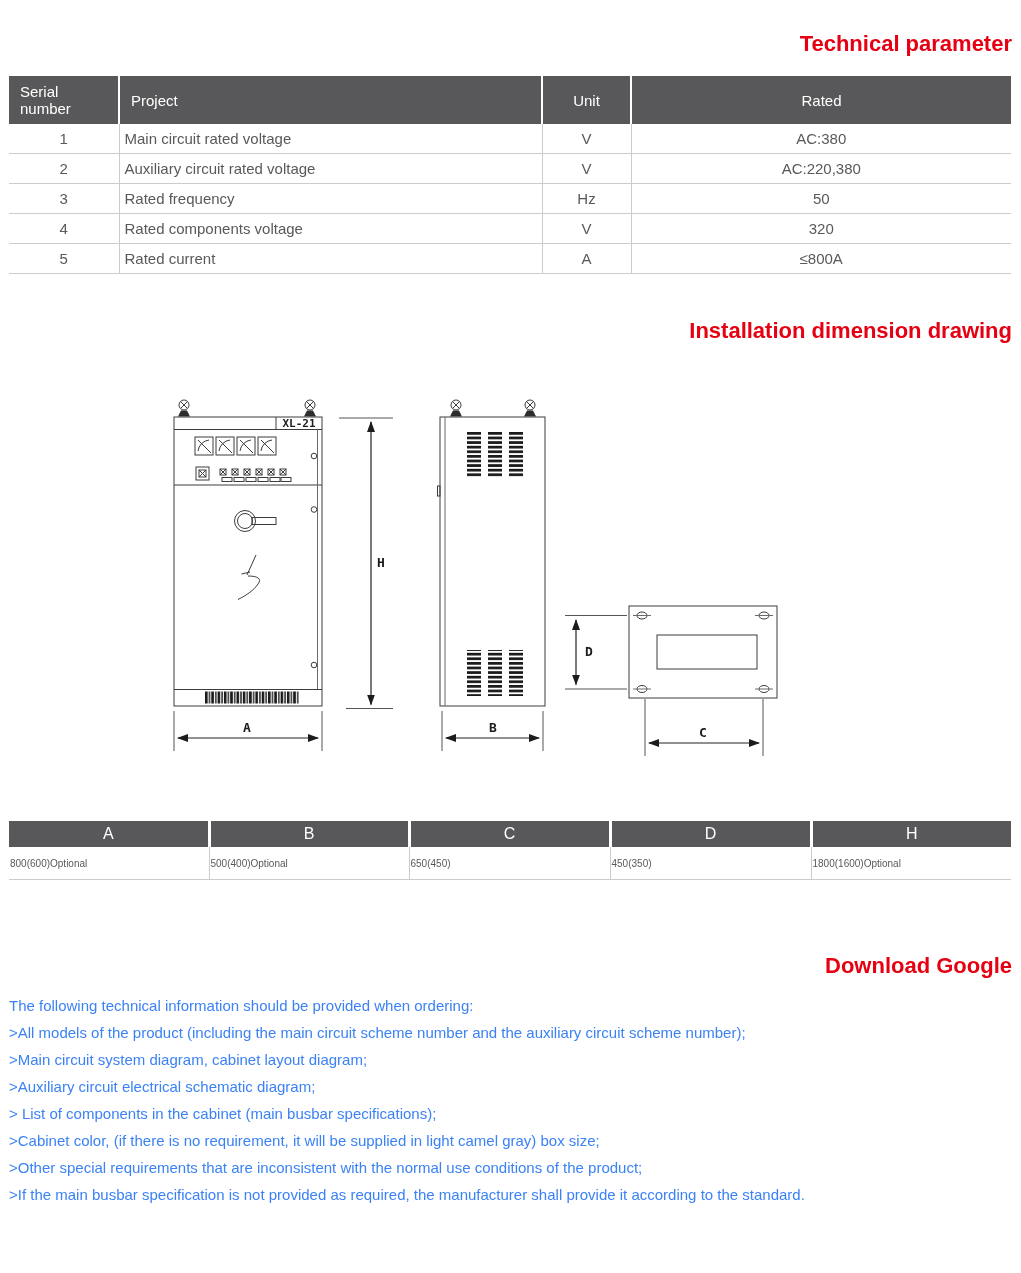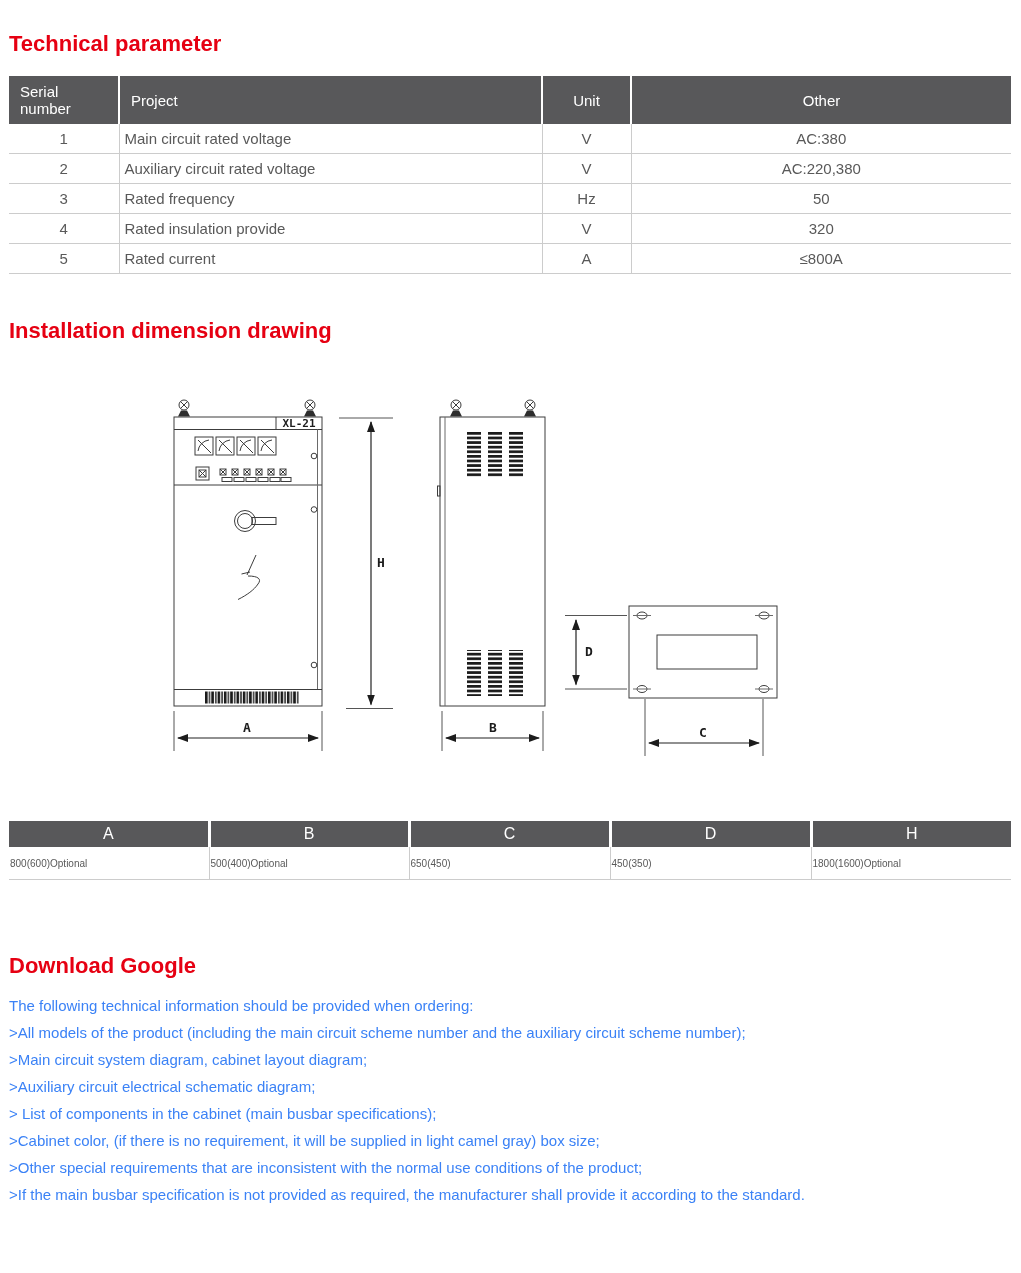--- a/index.html
+++ b/index.html
@@ -1,18 +1,18 @@
 <!DOCTYPE html>
 <html><head>
 <meta charset="utf-8">
 <style>
   html,body{margin:0;padding:0;background:#ffffff;}
   body{width:1021px;min-height:1273px;font-family:"Liberation Sans",sans-serif;}
   .wrap{padding:0 9px;}
-  h2.sec{color:#e60012;font-size:22px;font-weight:bold;margin:0;letter-spacing:0;}
+  h2.sec{color:#e60012;font-size:22px;font-weight:bold;margin:0;letter-spacing:0;text-align:right;}
   #h-tech{padding-top:31px;}
   #h-install{margin-top:44px;}
   #h-download{margin-top:73px;}
 
   
   table.params{border-collapse:collapse;width:1002px;margin-top:19px;table-layout:fixed;}
   table.params th{background:#58585a;color:#ffffff;font-weight:normal;font-size:15px;height:28px;padding:7px;}
   table.params th.l{text-align:left;padding-left:11px;}
   table.params th.sep{border-right:2px solid #ffffff;}
   table.params td{font-size:15px;color:#595959;height:29px;padding:0;border-bottom:1px solid #cccccc;}
@@ -53,21 +53,21 @@
         <col style="width:110px">
         <col style="width:423px">
         <col style="width:89px">
         <col style="width:380px">
       </colgroup>
     <thead>
       <tr>
         <th class="l sep">Serial number</th>
         <th class="l sep">Project</th>
         <th class="sep">Unit</th>
-        <th>Other</th>
+        <th>Rated</th>
       </tr>
     </thead>
     <tbody>
       <tr>
         <td class="c vr">1</td>
         <td class="l vr">Main circuit rated voltage</td>
         <td class="c vr">V</td>
         <td class="c">AC:380</td>
       </tr>
       <tr>
@@ -77,21 +77,21 @@
         <td class="c">AC:220,380</td>
       </tr>
       <tr>
         <td class="c vr">3</td>
         <td class="l vr">Rated frequency</td>
         <td class="c vr">Hz</td>
         <td class="c">50</td>
       </tr>
       <tr>
         <td class="c vr">4</td>
-        <td class="l vr">Rated insulation provide</td>
+        <td class="l vr">Rated components voltage</td>
         <td class="c vr">V</td>
         <td class="c">320</td>
       </tr>
       <tr>
         <td class="c vr">5</td>
         <td class="l vr">Rated current</td>
         <td class="c vr">A</td>
         <td class="c">≤800A</td>
       </tr>
     </tbody>

